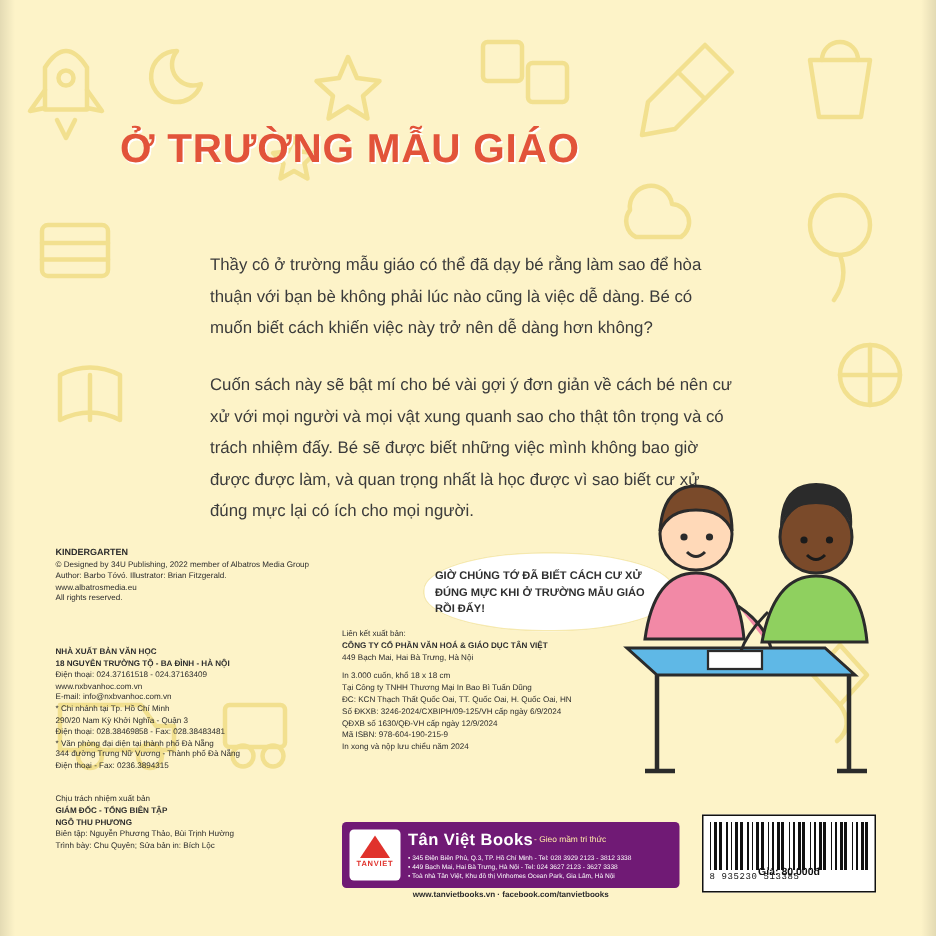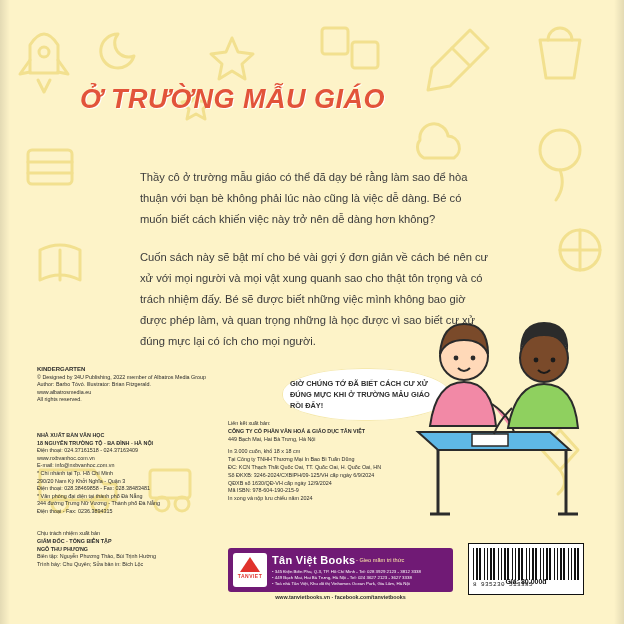--- a/index.html
+++ b/index.html
@@ -41,21 +41,20 @@
   
   .title {
     position: absolute;
     left: 80px;
     top: 84px;
     font-size: 27px;
     font-weight: bold;
     letter-spacing: 0.5px;
     color: #e2533a;
     text-shadow: 1px 1px 0 #ffffff;
-    font-style: italic;
   }
 
   
   .body-text {
     position: absolute;
     left: 140px;
     top: 167px;
     width: 350px;
     font-size: 11.2px;
     line-height: 21px;
@@ -318,21 +317,21 @@
     </svg>
   </div>
 
   <div class="edge-left"></div>
   <div class="edge-right"></div>
 
   <div class="title">Ở TRƯỜNG MẪU GIÁO</div>
 
   <div class="body-text">
     <p>Thầy cô ở trường mẫu giáo có thể đã dạy bé rằng làm sao để hòa thuận với bạn bè không phải lúc nào cũng là việc dễ dàng. Bé có muốn biết cách khiến việc này trở nên dễ dàng hơn không?</p>
-    <p>Cuốn sách này sẽ bật mí cho bé vài gợi ý đơn giản về cách bé nên cư xử với mọi người và mọi vật xung quanh sao cho thật tôn trọng và có trách nhiệm đấy. Bé sẽ được biết những việc mình không bao giờ được phép làm, và quan trọng những là học được vì sao biết cư xử đúng mực lại có ích cho mọi người.</p>
+    <p>Cuốn sách này sẽ bật mí cho bé vài gợi ý đơn giản về cách bé nên cư xử với mọi người và mọi vật xung quanh sao cho thật tôn trọng và có trách nhiệm đấy. Bé sẽ được biết những việc mình không bao giờ được được làm, và quan trọng nhất là học được vì sao biết cư xử đúng mực lại có ích cho mọi người.</p>
   </div>
 
   <div class="credits">
     <div class="hdr">KINDERGARTEN</div>
     <div>© Designed by 34U Publishing, 2022 member of Albatros Media Group</div>
     <div>Author: Barbo Tóvó. Illustrator: Brian Fitzgerald.</div>
     <div>www.albatrosmedia.eu</div>
     <div>All rights reserved.</div>
   </div>
 

